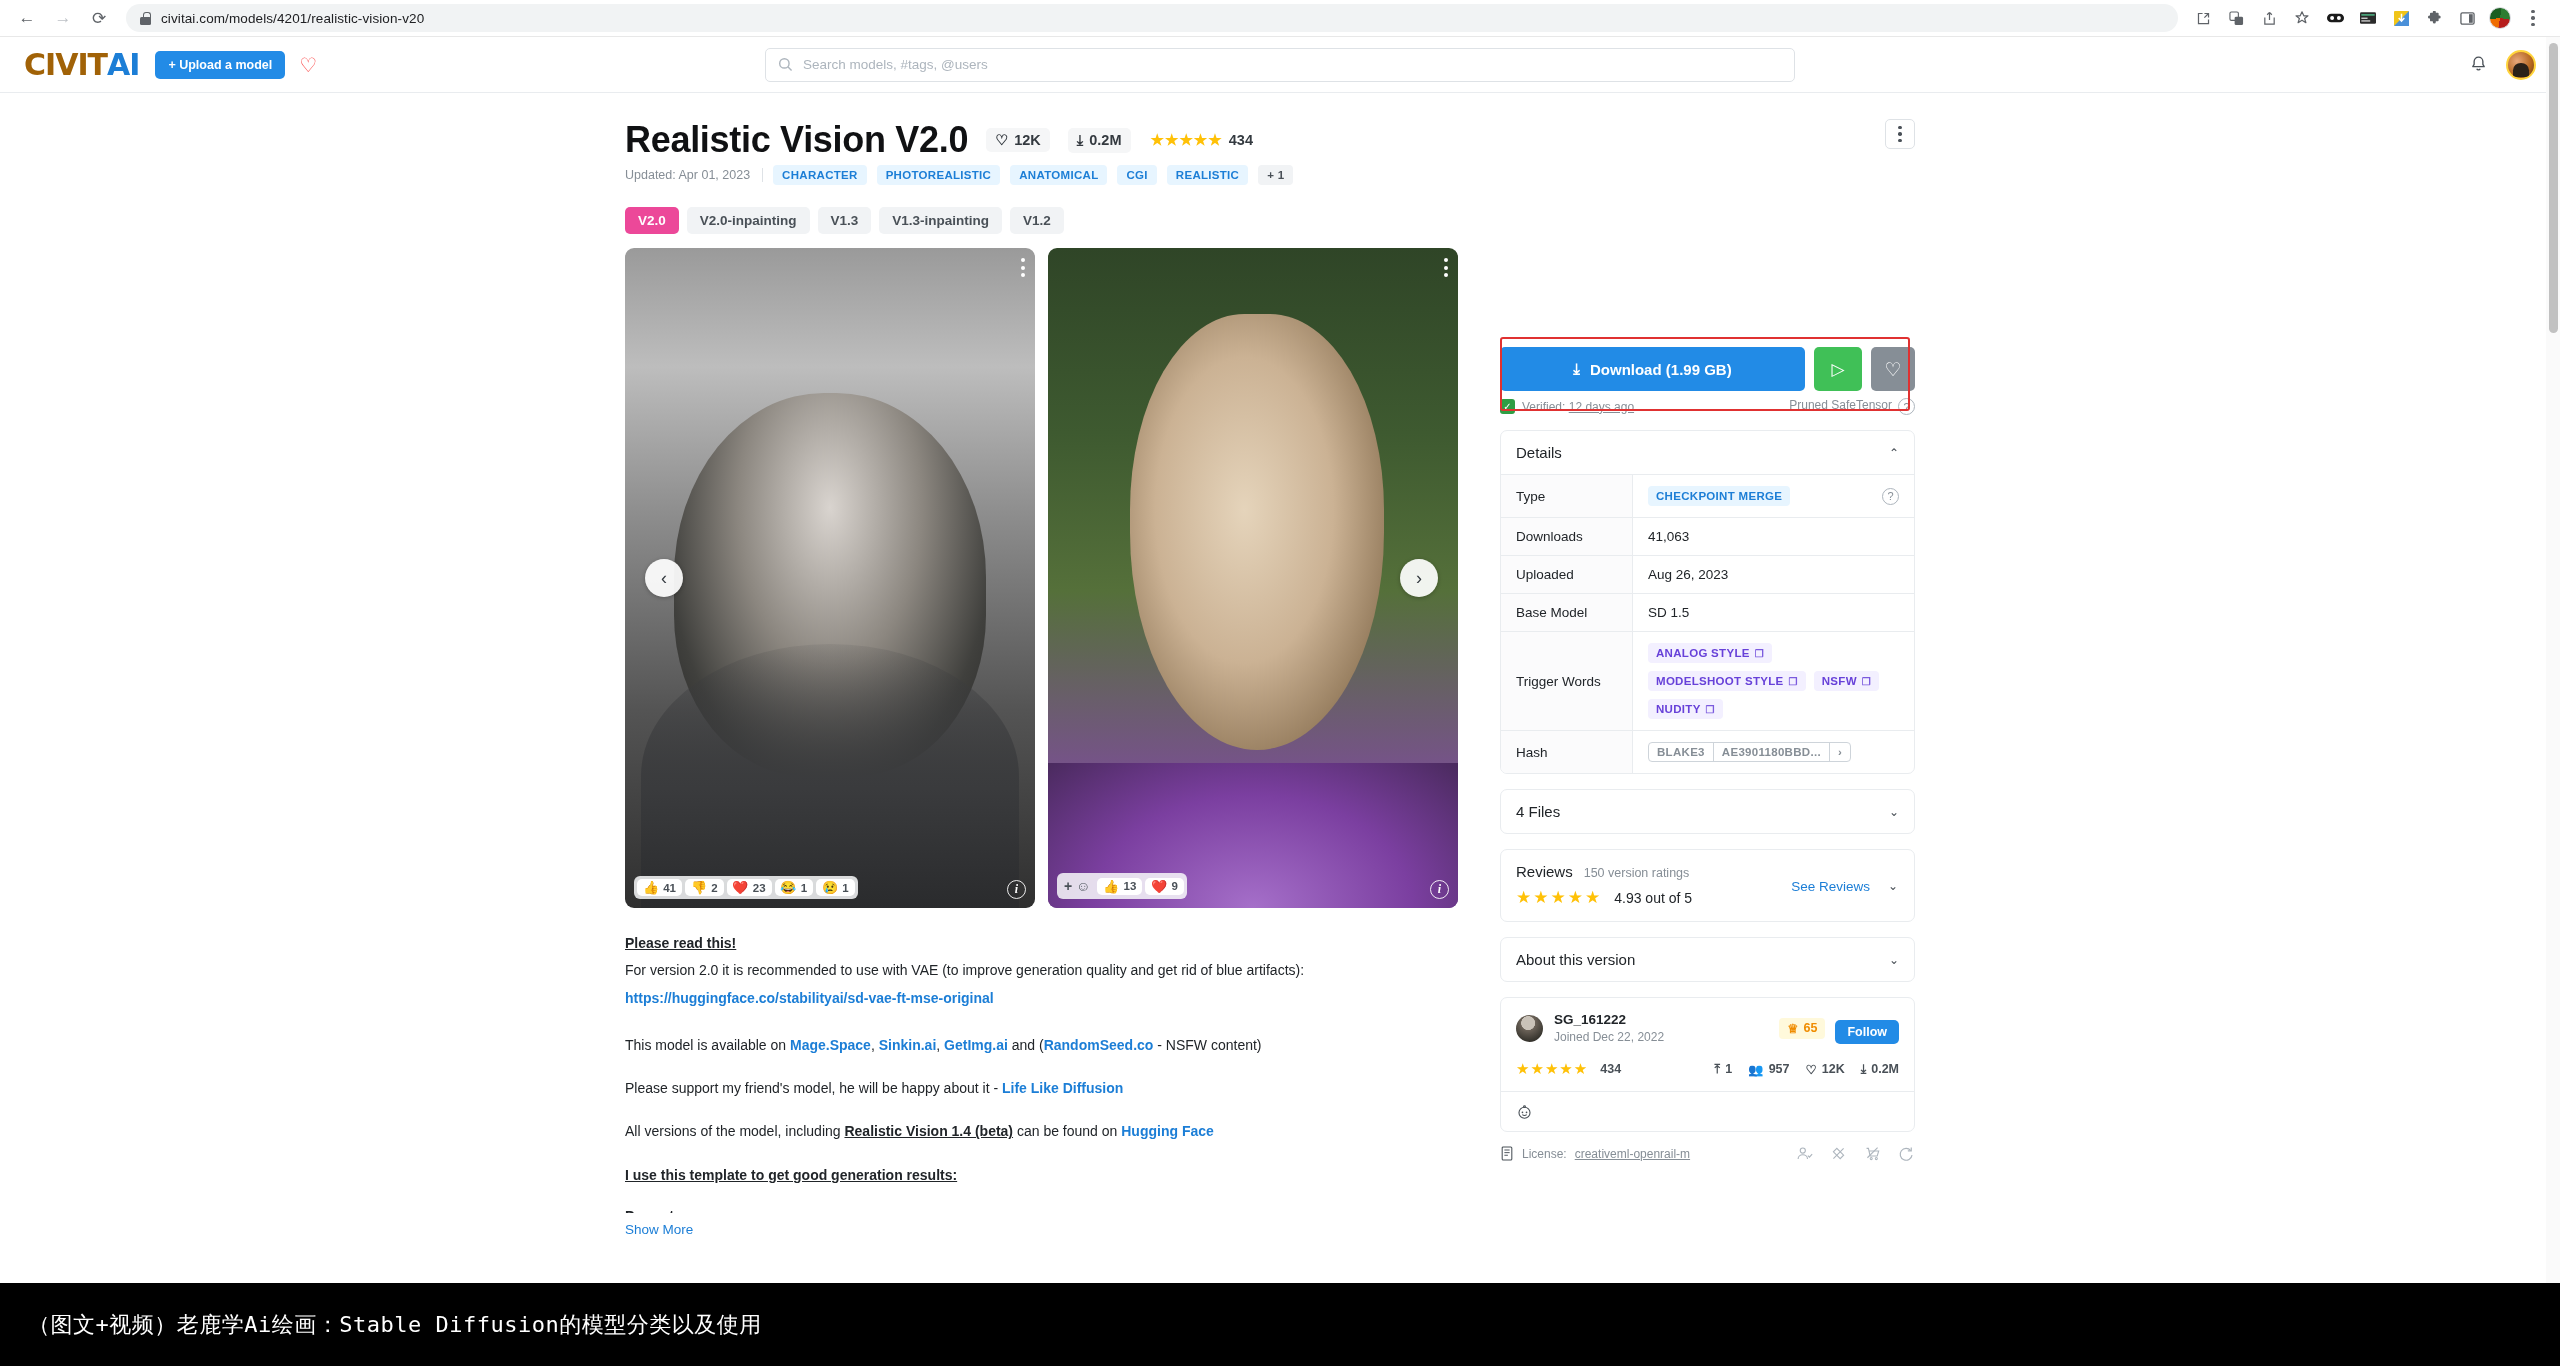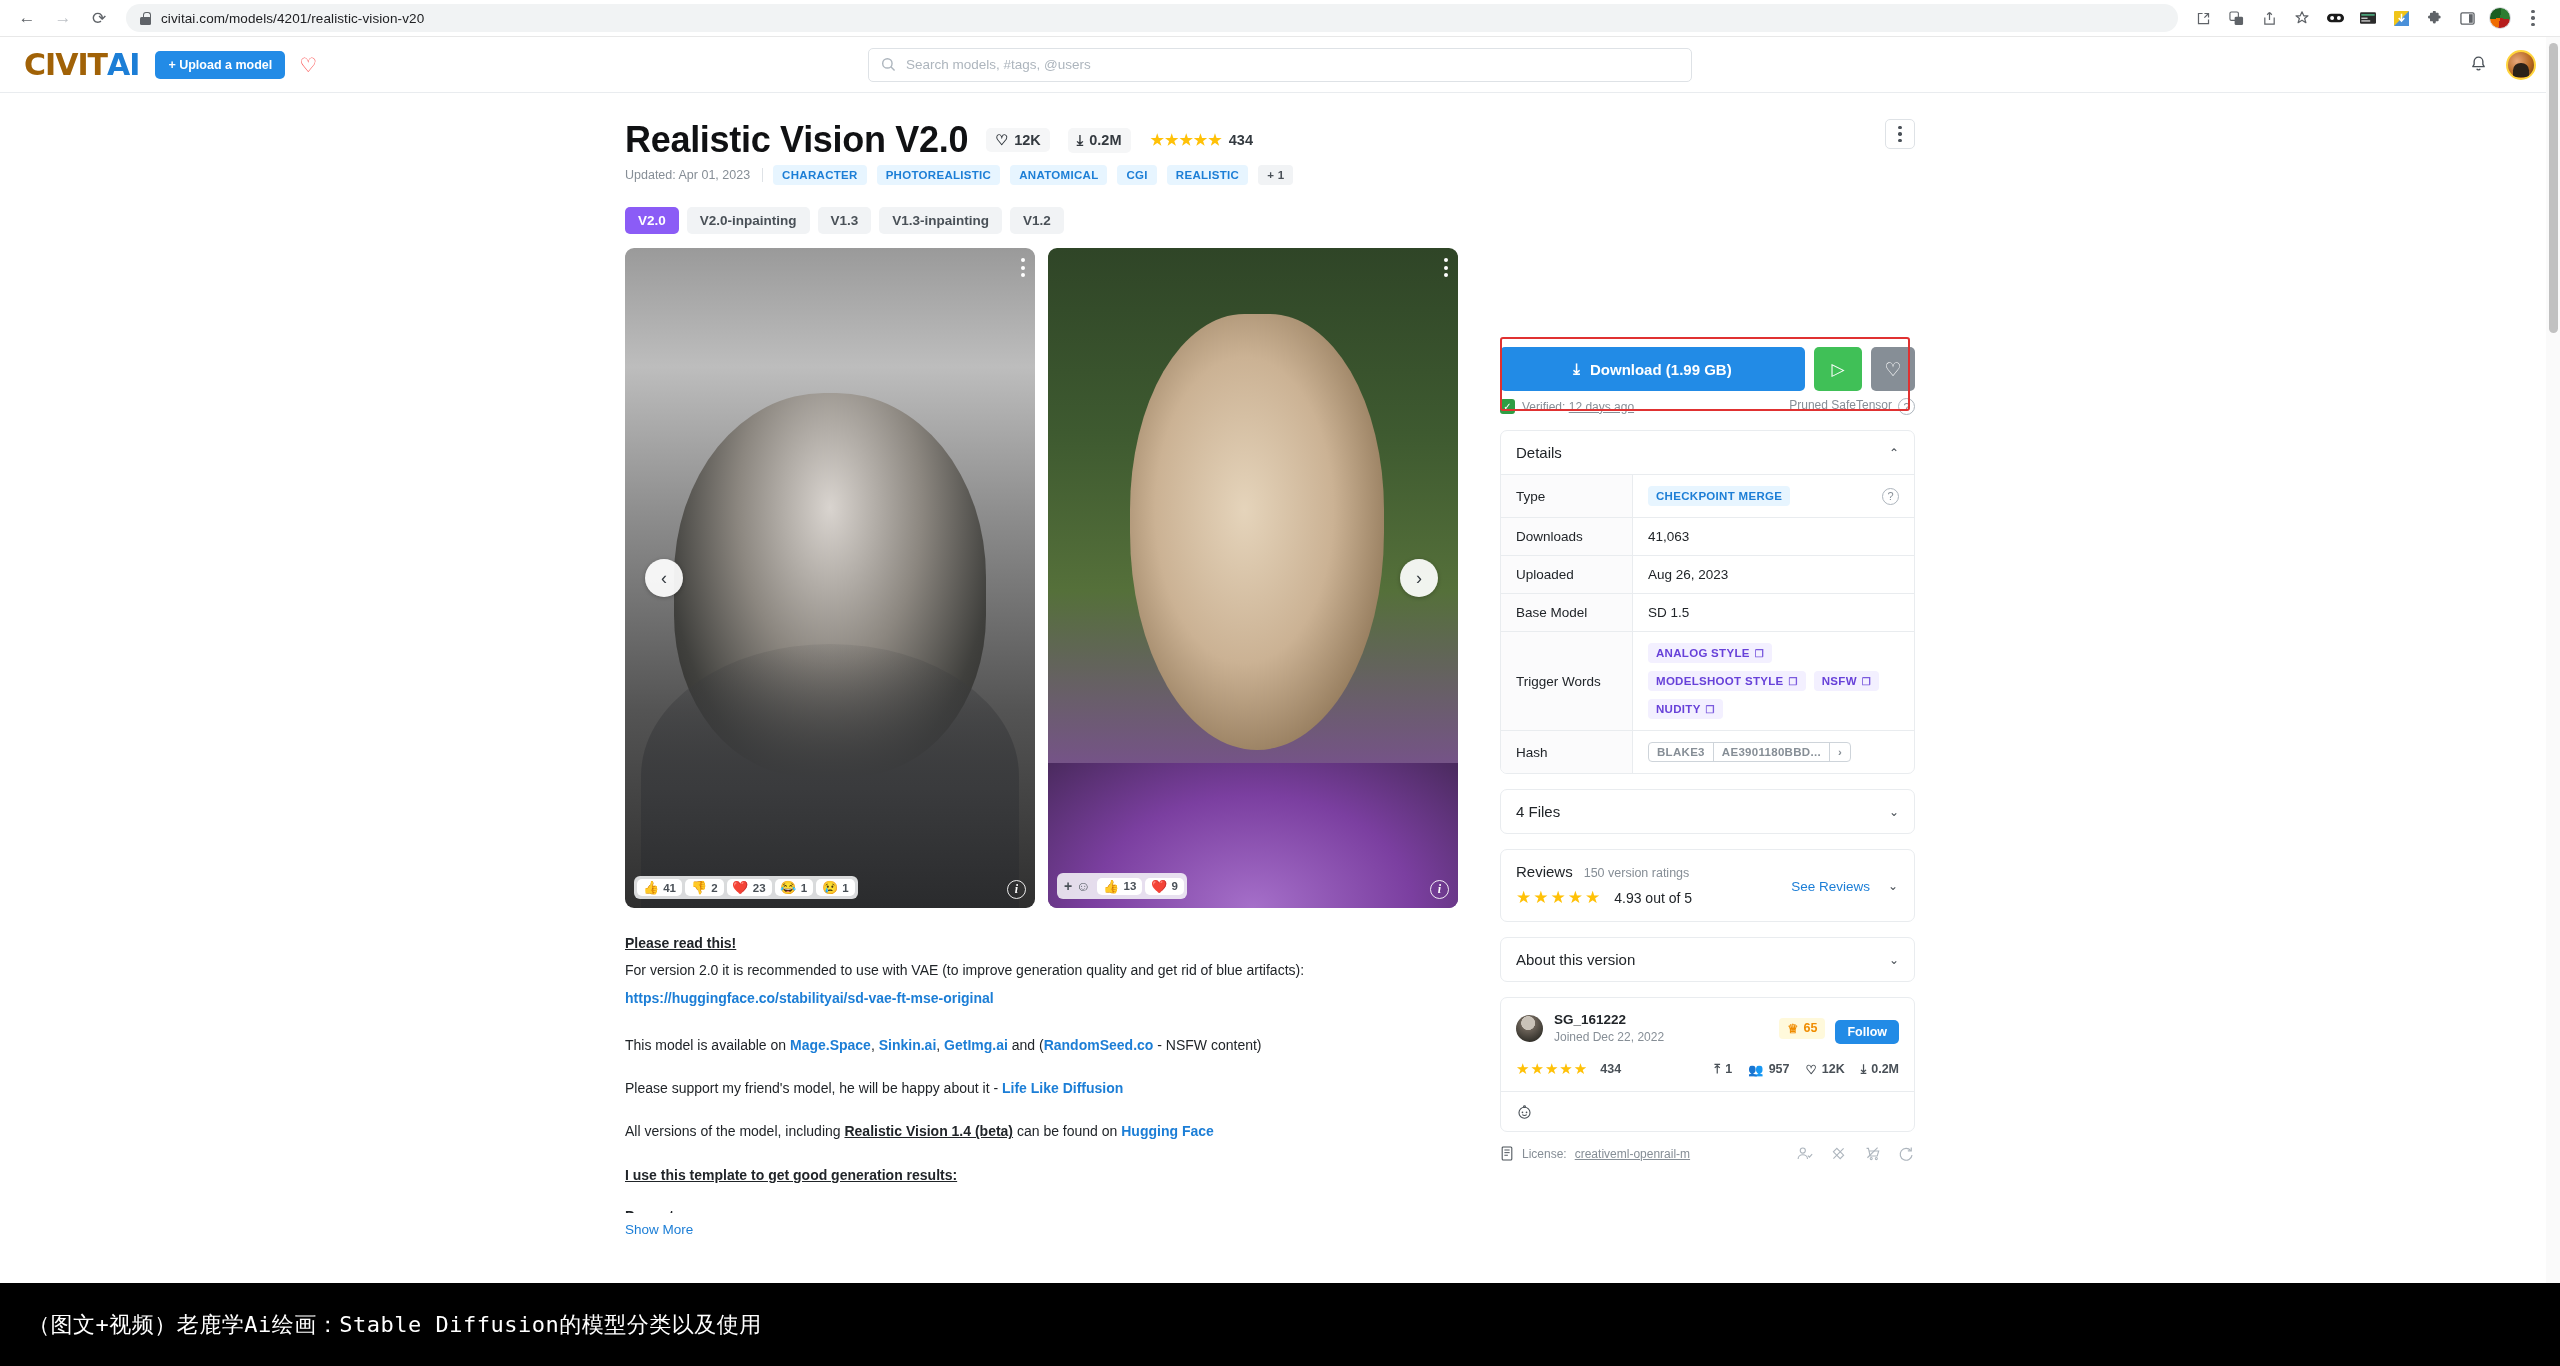--- a/index.html
+++ b/index.html
@@ -62,21 +62,21 @@
   .logo .dark { color:#a16207; }
   .logo .blue { color:#1c7ed6; }
   .upload-btn {
     margin-left:16px; background:#228be6; color:#fff; font-size:12.5px; font-weight:700;
     border-radius:5px; padding: 7px 13px; display:flex; align-items:center; gap:4px;
     white-space:nowrap;
   }
   .heart-nav { margin-left:14px; color:#fa5252; font-size:20px; }
   .search-wrap {
     position:absolute; left:50%; transform:translateX(-50%);
-    width: 824px; height:34px;
+    width: 1030px; height:34px;
   }
   .search-box {
     width:100%; height:34px; border:1px solid #dee2e6; border-radius:5px;
     display:flex; align-items:center; gap:10px; padding: 0 12px; background:#fff;
   }
   .search-box .ph { color:#adb5bd; font-size:13.5px; }
   .header-right {
     margin-left:auto; display:flex; align-items:center; gap:18px;
   }
   .avatar-user {
@@ -116,21 +116,21 @@
     border-radius:4px; padding:4px 9px; margin-left:10px; letter-spacing:.3px;
   }
   .tag.plus { background:#f1f3f5; color:#495057; }
 
   
   .version-tabs { display:flex; gap:8px; margin-top:22px; }
   .vtab {
     font-size:13.5px; font-weight:600; color:#495057; background:#f1f3f5;
     border-radius:5px; padding:6px 13px;
   }
-  .vtab.active { background:#8b5cf6; color:#fff; }
+  .vtab.active { background:#ec4899; color:#fff; }
 
   
   .gallery { display:flex; gap:13px; margin-top:14px; position:relative; width:880px; }
   .gimg {
     width:410px; height:660px; border-radius:9px; overflow:hidden; position:relative;
   }
   .gimg-1 { background:linear-gradient(180deg,#9a9a9a 0%,#bdbdbd 18%,#8e8e8e 40%,#545454 70%,#2f2f2f 100%); }
   .gimg-1:before {
     content:""; position:absolute; left:12%; top:22%; width:76%; height:58%;
     background:radial-gradient(ellipse at 50% 30%, #d9d4cf 0%, #8b867f 42%, #40403d 75%, #262626 100%);

